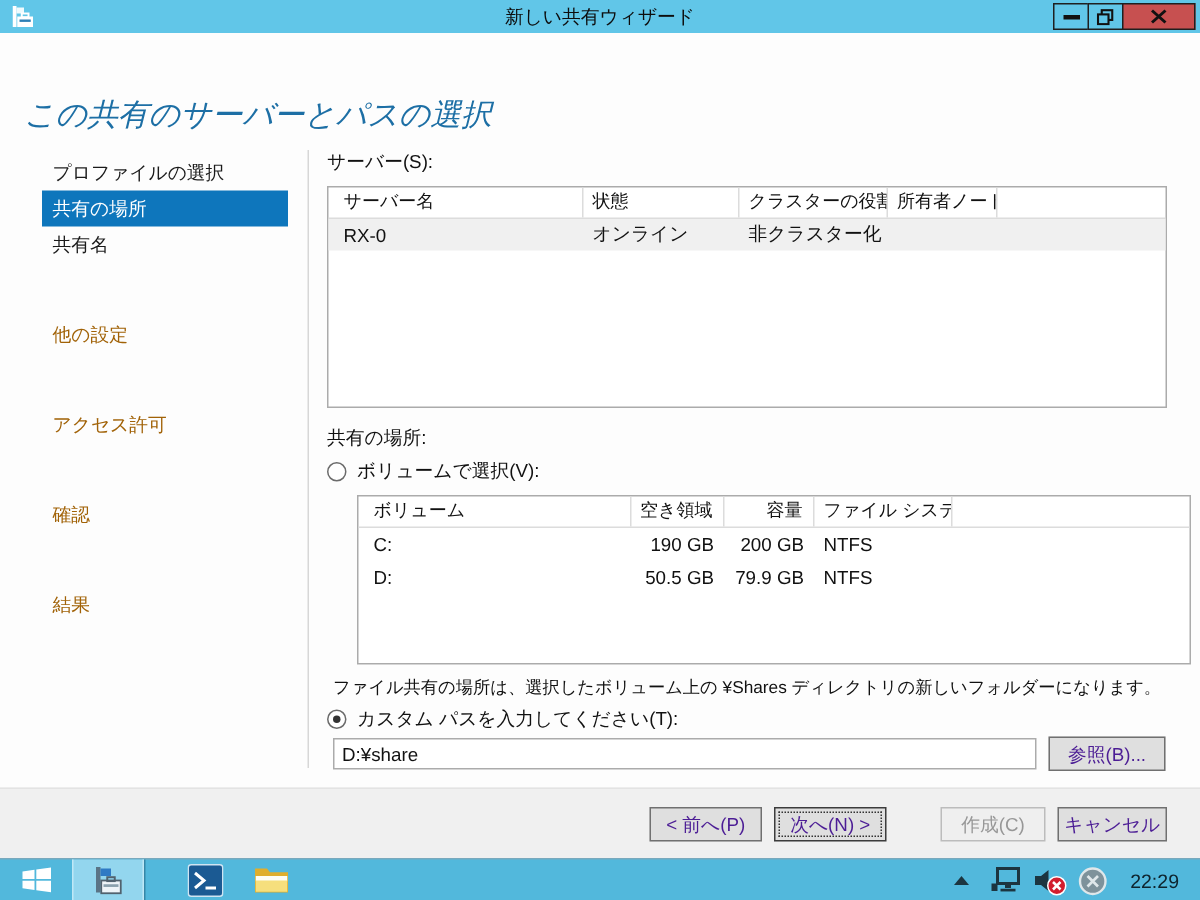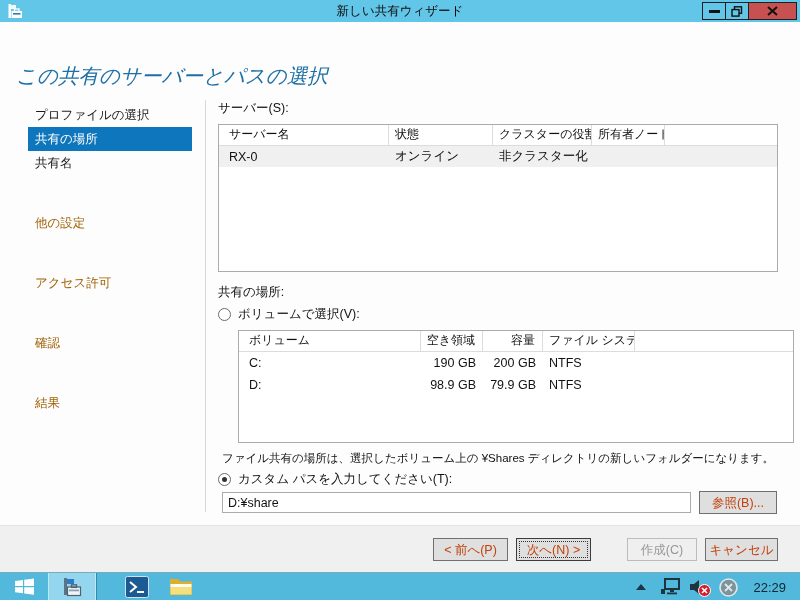--- a/index.html
+++ b/index.html
@@ -59,21 +59,21 @@
            background:#fff; position:relative; flex:0 0 13px; }
   .radio.checked::after { content:""; position:absolute; left:3px; top:3px; width:5px;
            height:5px; border-radius:50%; background:#333; }
   .radio-row .lbl { margin-left:7px; }
 
   #note { margin:8px 0 0 4px; font-size:11.5px; color:#111; }
 
   #path-row { display:flex; margin:4px 0 0 4px; }
   #path-input { width:469px; height:21px; border:1px solid #ababab; font-size:12.5px;
                 padding:0 5px; font-family:inherit; color:#111; background:#fff; }
-  .btn { background:#dfdfdf; border:1px solid #707070; font-size:12.5px; color:#c2410c;
+  .btn { background:#dfdfdf; border:1px solid #707070; font-size:12.5px; color:#4c1d95;
          text-align:center; font-family:inherit; }
   #browse-btn { width:78px; height:23px; margin-left:8px; margin-top:-1px; line-height:20px; }
 
   
   #footer { position:absolute; left:0; top:525px; width:800px; height:47px;
             background:#f0f0f0; border-top:1px solid #e3e3e3; }
   .fbtn { position:absolute; top:12px; height:23px; line-height:20px; }
   #back-btn   { left:433px; width:75px; }
   #next-btn   { left:516px; width:75px; border-color:#3c3c3c;
                 outline:1px dotted #333; outline-offset:-4px; }
@@ -177,21 +177,21 @@
       </div>
       <div class="trow vrow">
         <div class="td vc1">C:</div>
         <div class="td vc2 r">190 GB</div>
         <div class="td vc3 r">200 GB</div>
         <div class="td vc4">NTFS</div>
         <div class="td vc5"></div>
       </div>
       <div class="trow vrow">
         <div class="td vc1">D:</div>
-        <div class="td vc2 r">98.9 GB</div>
+        <div class="td vc2 r">50.5 GB</div>
         <div class="td vc3 r">79.9 GB</div>
         <div class="td vc4">NTFS</div>
         <div class="td vc5"></div>
       </div>
     </div>
 
     <div id="note">ファイル共有の場所は、選択したボリューム上の ¥Shares ディレクトリの新しいフォルダーになります。</div>
 
     <div class="radio-row">
       <div class="radio checked"></div>

